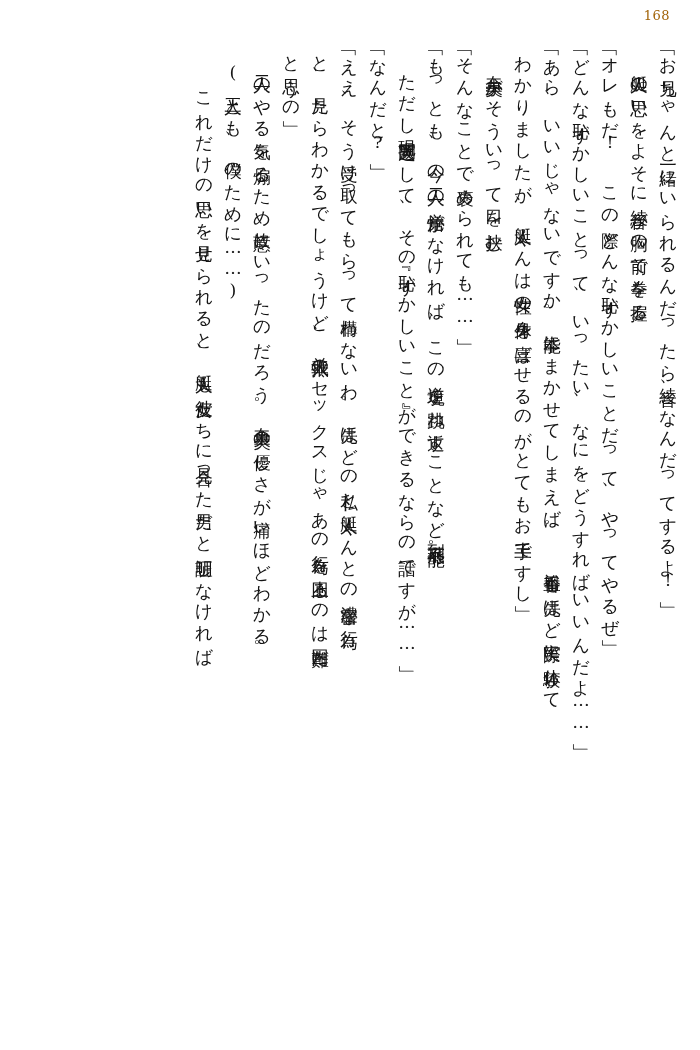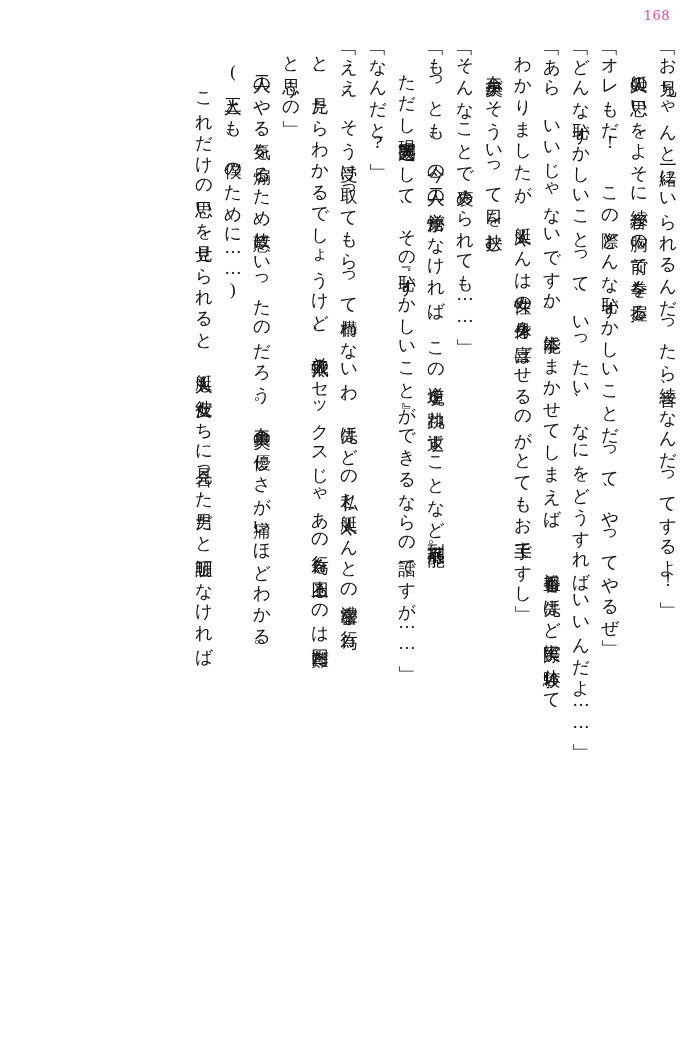--- a/index.html
+++ b/index.html
@@ -21,21 +21,21 @@
     width: 700px;
     height: 1050px;
     background: #ffffff;
   }
   .page-number {
     position: absolute;
     top: 8px;
     right: 30px;
     font-size: 13px;
     letter-spacing: 0.5px;
-    color: #ec4899;
+    color: #a16207;
     font-family: "DejaVu Serif", "Liberation Serif", serif;
   }
   .text-body {
     position: absolute;
     top: 44px;
     right: 24px;
     left: 40px;
     bottom: 30px;
     display: flex;
     flex-direction: row-reverse;

